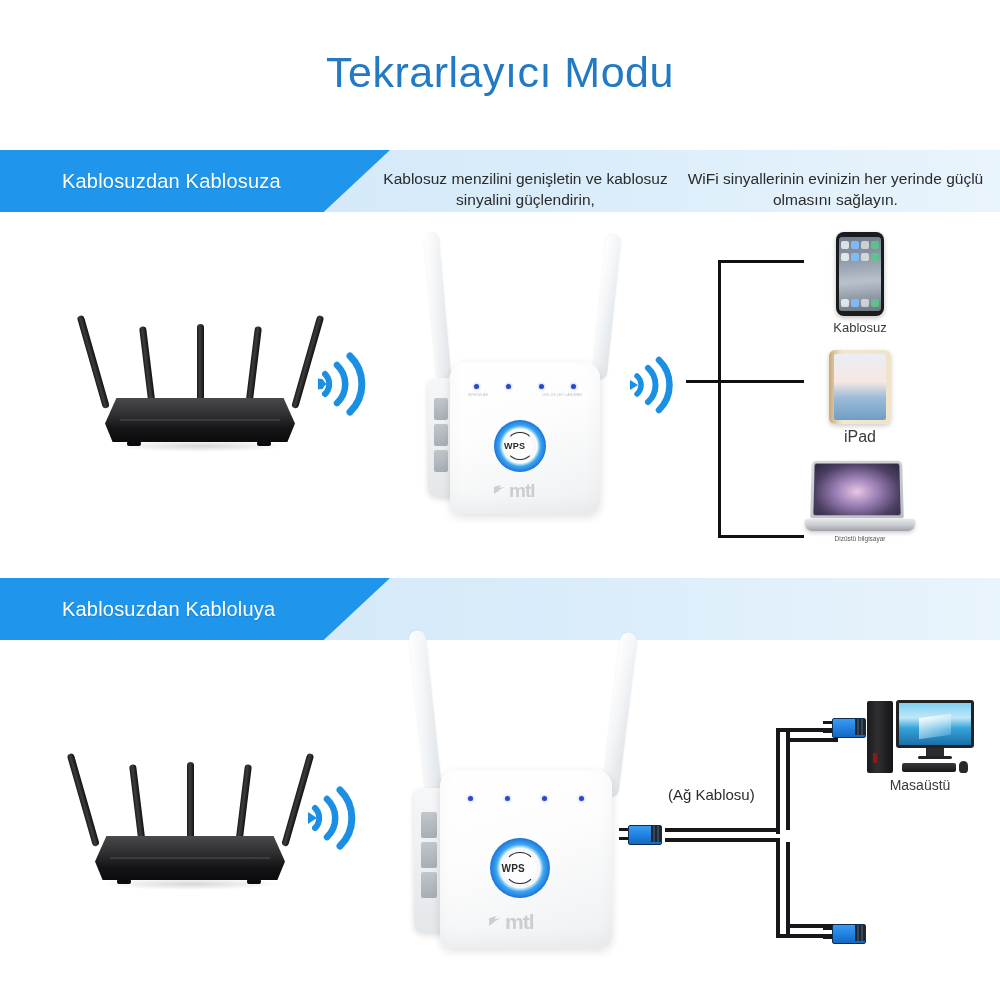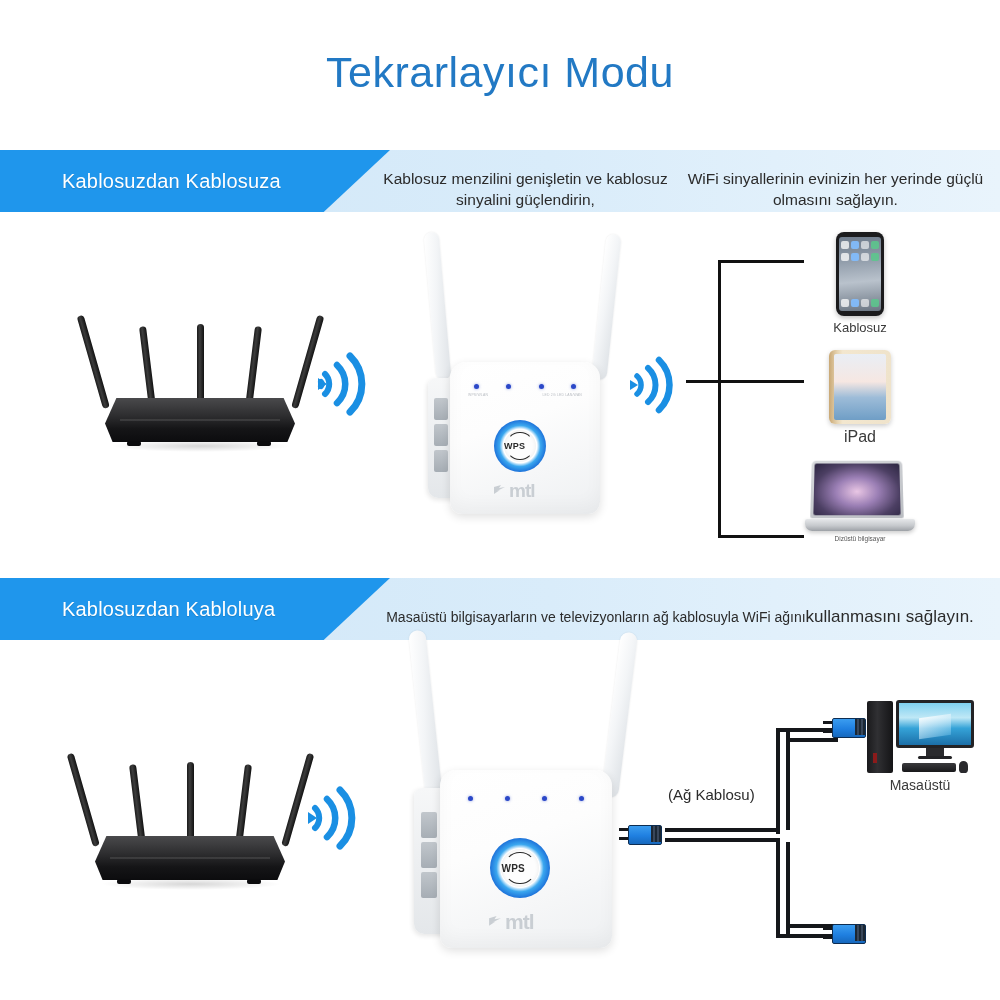--- a/index.html
+++ b/index.html
@@ -382,24 +382,20 @@
           </div>
         <div class="kb"></div>
       </div>
       <div class="cap small">Dizüstü bilgisayar</div>
     </div>
   </div>
 
   <div class="band band2" style="top:578px;">
     <div class="band-tag">
       <span>Kablosuzdan Kabloluya</span>
-    </div>
-    <div class="band-desc">
-      <div class="l1">Masaüstü bilgisayarların ve televizyonların ağ kablosuyla WiFi ağını</div>
-      <div class="l2">kullanmasını sağlayın.</div>
     </div>
   </div>
 
   <div class="panel" style="top:640px; height:360px;">
 
     <div class="router" style="left:95px; top:110px; width:190px; height:130px;">
       <div class="ant" style="left:-2px;  top:0px;  height:96px; transform:rotate(-16deg); transform-origin:bottom center;"></div>
       <div class="ant" style="left:44px;  top:14px; height:82px; transform:rotate(-7deg);  transform-origin:bottom center;"></div>
       <div class="ant" style="left:92px;  top:12px; height:84px;"></div>
       <div class="ant" style="left:140px; top:14px; height:82px; transform:rotate(7deg);   transform-origin:bottom center;"></div>

